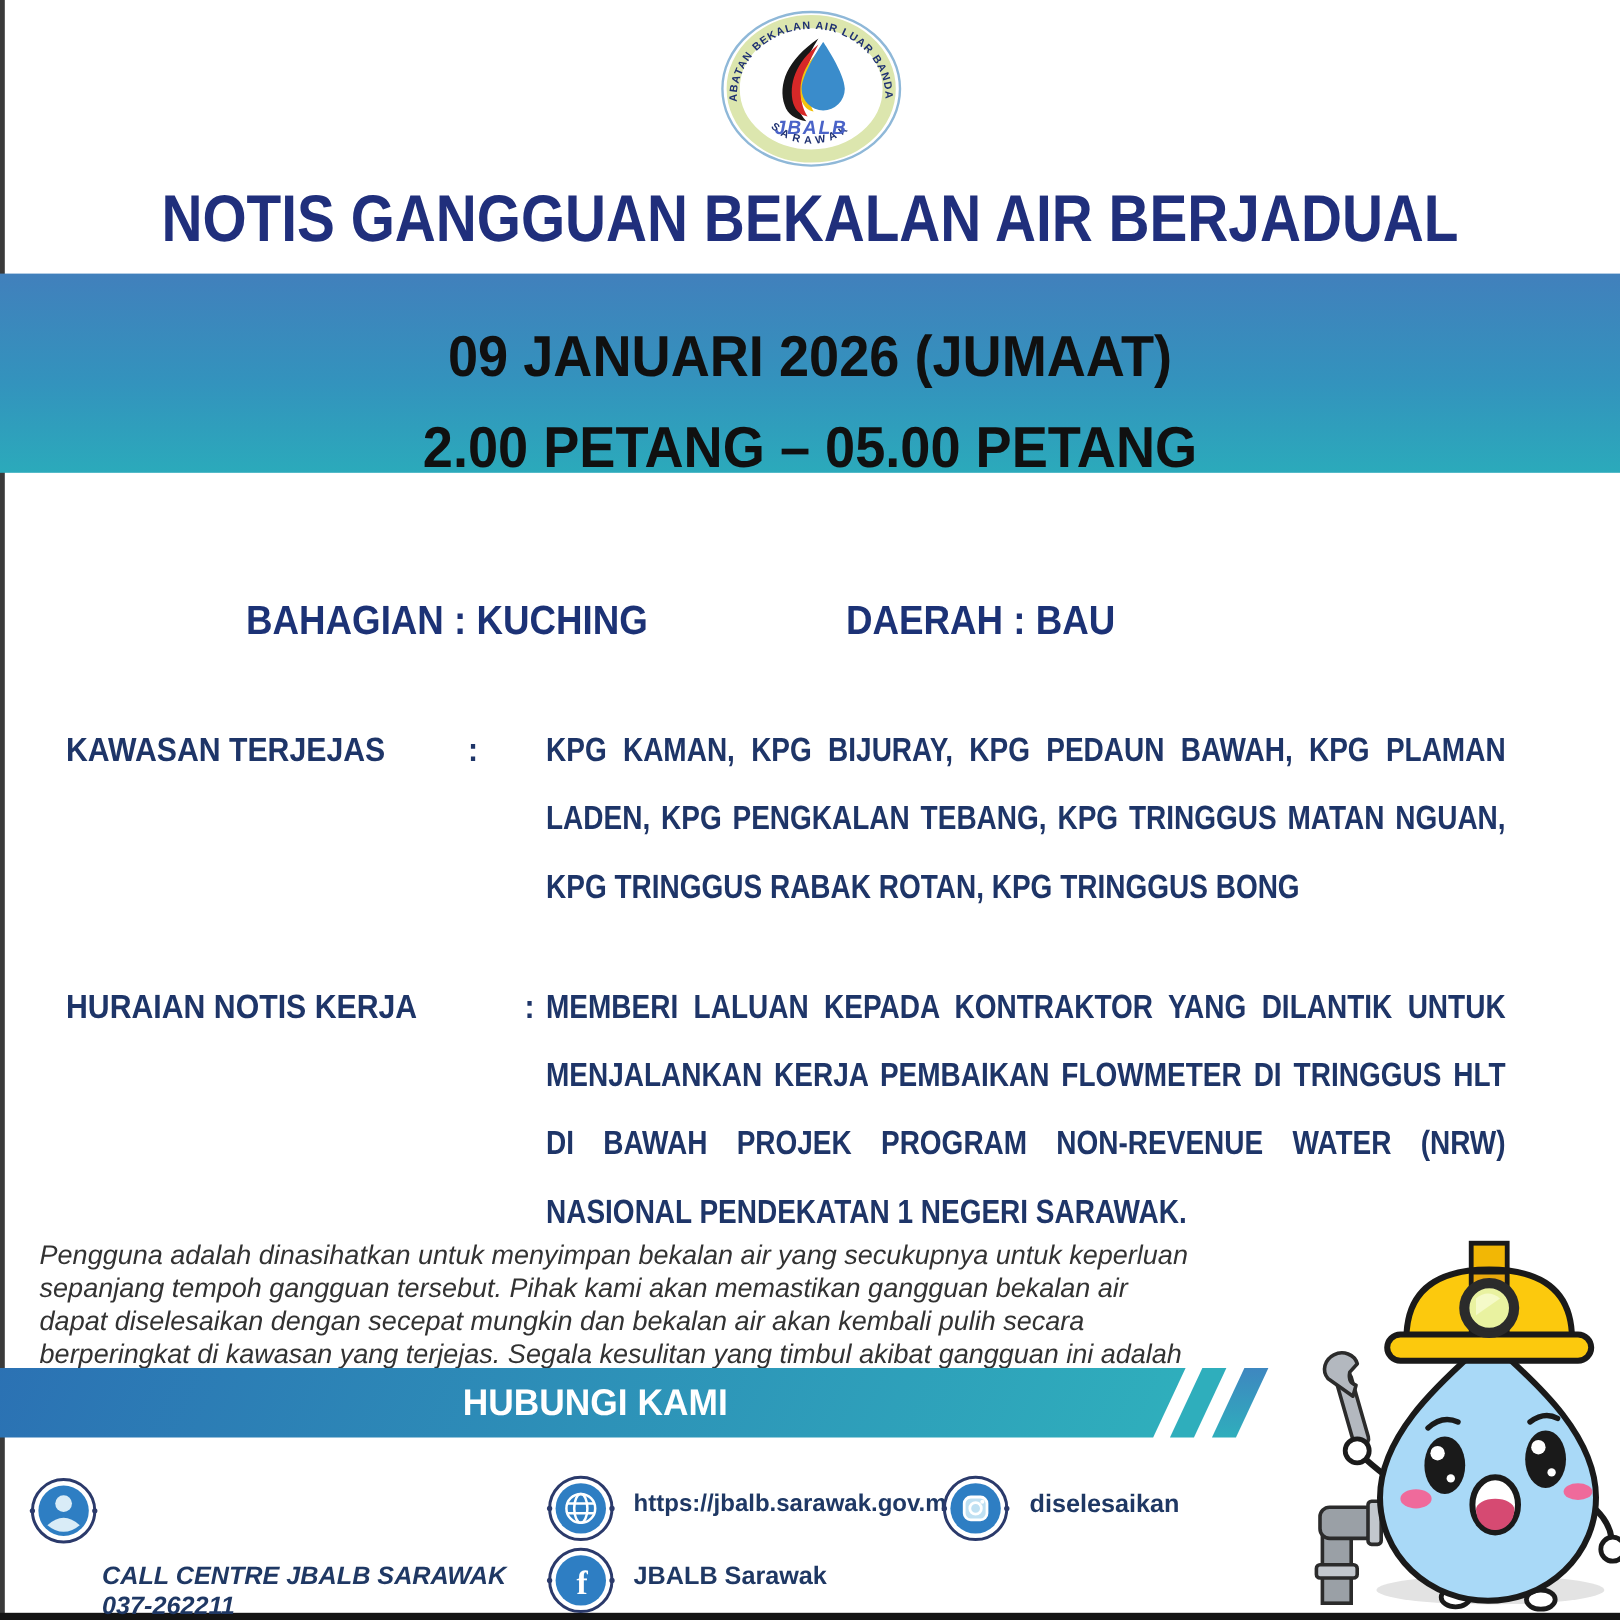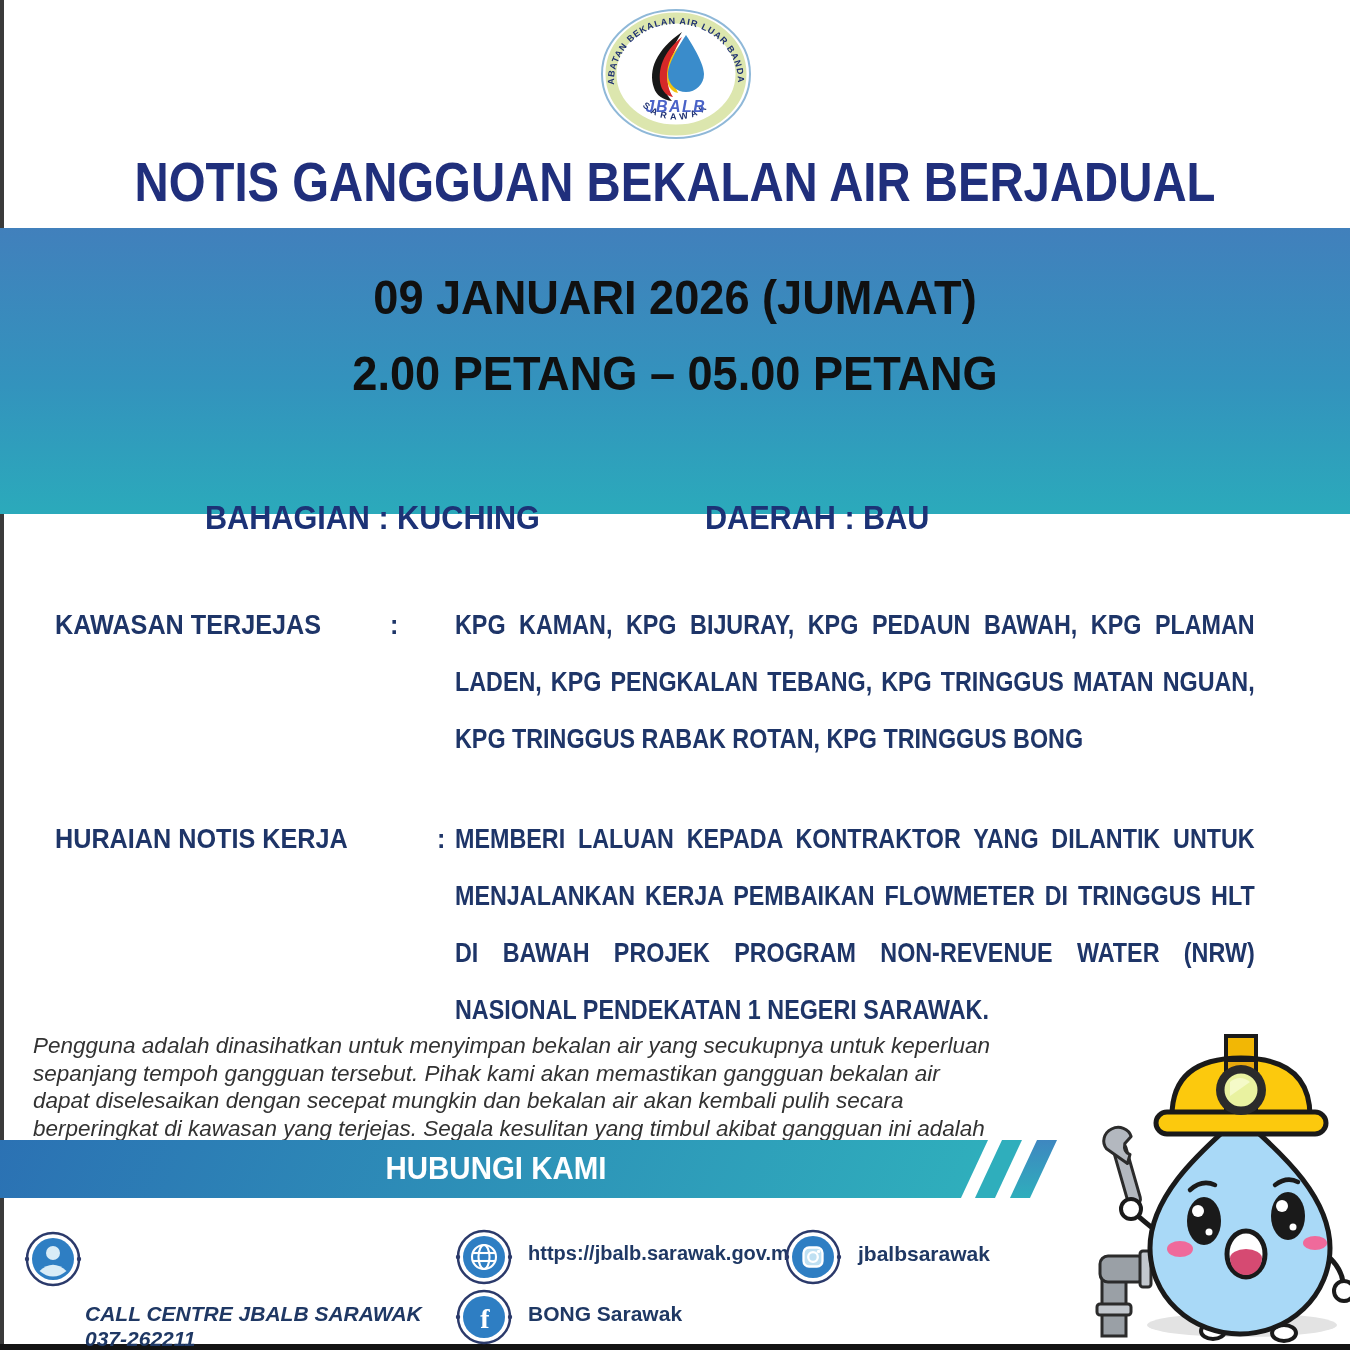--- a/index.html
+++ b/index.html
@@ -10,21 +10,21 @@
   .abs{position:absolute;}
   .edge-left{left:0;top:0;width:4px;height:1350px;background:#3a3a3a;}
   .edge-bottom{left:0;bottom:0;width:1350px;height:6px;background:#141414;}
 
   .title{
     top:150px;left:0;width:1350px;text-align:center;
     font-size:55px;font-weight:bold;color:#202F7C;
     transform:scaleX(0.86);letter-spacing:0px;white-space:nowrap;
   }
   .schedule-banner{
-    top:228px;left:0;width:1350px;height:286px;
+    top:228px;left:0;width:1350px;height:166px;
     background:linear-gradient(180deg,#4180BC 0%,#3393BD 55%,#2BAABB 100%);
   }
   .banner-line{
     position:absolute;left:0;width:100%;text-align:center;
     font-size:48px;font-weight:bold;color:#101010;
     transform:scaleX(0.94);white-space:nowrap;
   }
   .banner-date{top:42px;}
   .banner-time{top:118px;}
 
@@ -160,30 +160,30 @@
 
   <svg class="abs" style="left:784px;top:1228px;" width="58" height="58" viewBox="0 0 58 58">
     <circle cx="29" cy="29" r="26" fill="#fff" stroke="#2B3A6B" stroke-width="2.5"></circle>
     <circle cx="3" cy="29" r="2.2" fill="#2B3A6B"></circle>
       <circle cx="55" cy="29" r="2.2" fill="#2B3A6B"></circle>
     <circle cx="29" cy="29" r="21" fill="#2E7EC3"></circle>
     <rect x="19.5" y="19.5" width="19" height="19" rx="5.5" fill="#BFE0F2" stroke="#ffffff" stroke-width="2.3"></rect>
     <circle cx="29" cy="29" r="4.8" fill="none" stroke="#ffffff" stroke-width="2.3"></circle>
     <circle cx="34.6" cy="23.4" r="1.7" fill="#ffffff"></circle>
   </svg>
-  <div class="abs ctext insta-text">jbalbsarawak</div>
+  <div class="abs ctext insta-text">diselesaikan</div>
 
   <svg class="abs" style="left:455px;top:1288px;" width="58" height="58" viewBox="0 0 58 58">
     <circle cx="29" cy="29" r="26" fill="#fff" stroke="#2B3A6B" stroke-width="2.5"></circle>
     <circle cx="3" cy="29" r="2.2" fill="#2B3A6B"></circle>
       <circle cx="55" cy="29" r="2.2" fill="#2B3A6B"></circle>
     <circle cx="29" cy="29" r="21" fill="#2E7EC3"></circle>
     <text x="30" y="40" font-size="28" font-weight="bold" fill="#ffffff" text-anchor="middle" font-family="Liberation Serif, serif">f</text>
   </svg>
-  <div class="abs ctext fb-text">BONG Sarawak</div>
+  <div class="abs ctext fb-text">JBALB Sarawak</div>
 
   <svg class="abs" style="left:1080px;top:1020px;" width="270" height="330" viewBox="0 0 270 330">
     <ellipse cx="162" cy="305" rx="95" ry="12" fill="#e3e3e3"></ellipse>
 
     <g>
       <rect x="22" y="258" width="24" height="58" fill="#9AA0A6" stroke="#2b2b2b" stroke-width="3"></rect>
       <rect x="20" y="236" width="46" height="26" rx="8" fill="#9AA0A6" stroke="#2b2b2b" stroke-width="3"></rect>
       <rect x="60" y="231" width="11" height="36" rx="3" fill="#C2C7CD" stroke="#2b2b2b" stroke-width="3"></rect>
       <rect x="17" y="284" width="34" height="11" rx="3" fill="#C2C7CD" stroke="#2b2b2b" stroke-width="3"></rect>
     </g>

